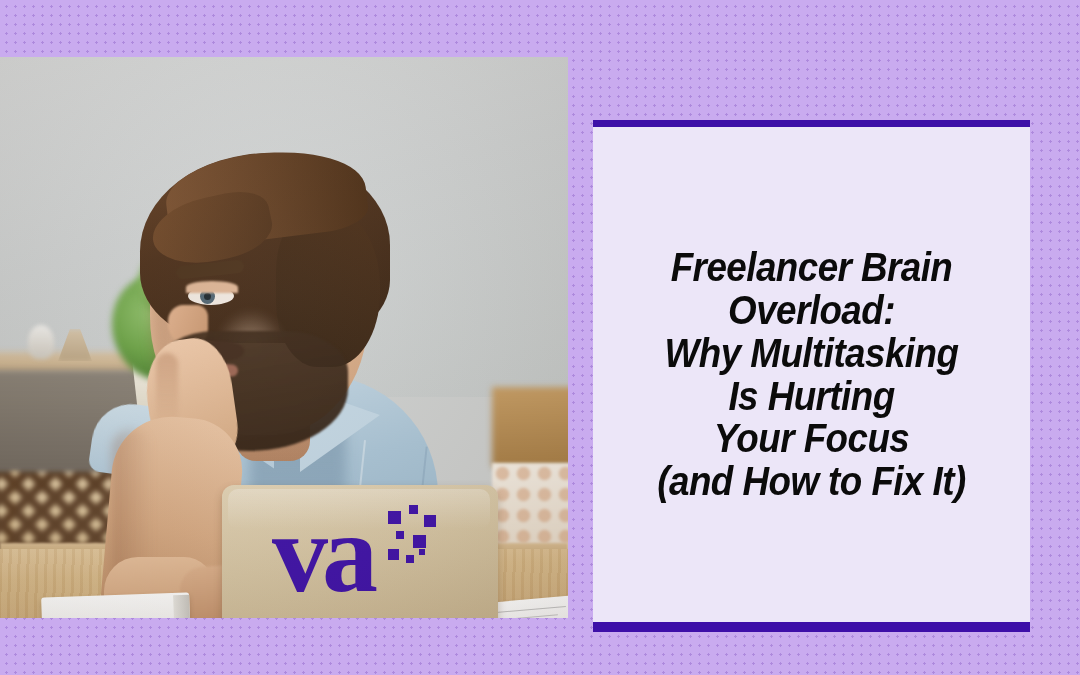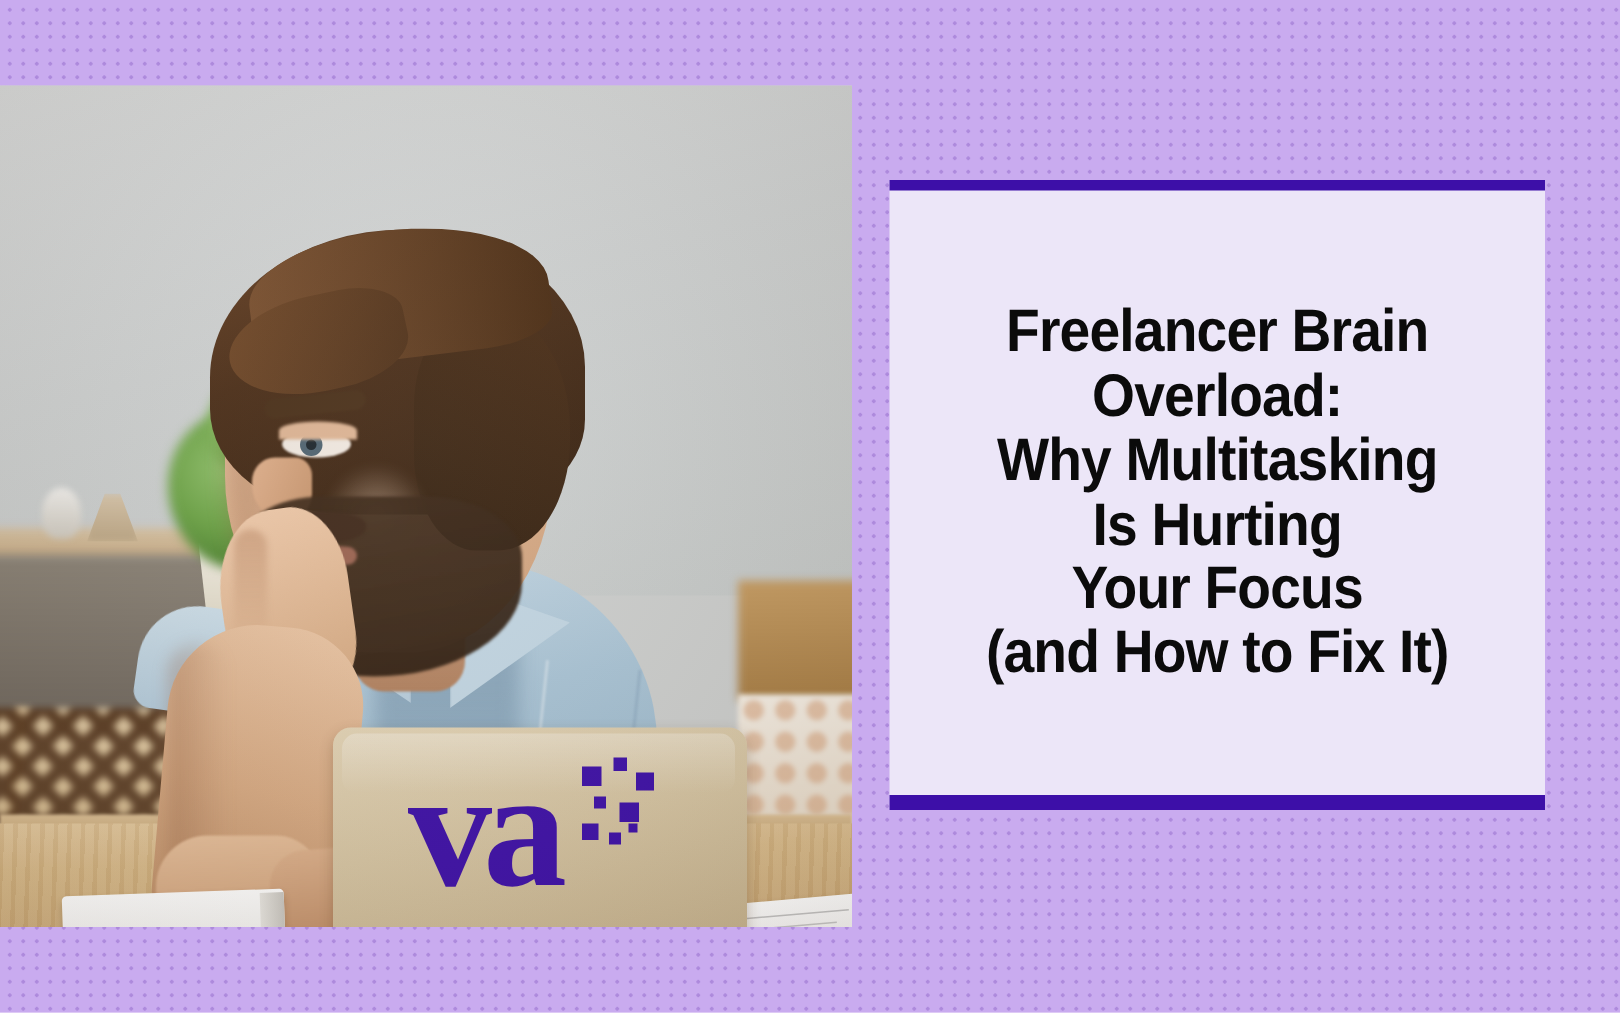--- a/index.html
+++ b/index.html
@@ -368,27 +368,28 @@
   .photo-tone {
     left:0; top:0; width:568px; height:561px;
     background:radial-gradient(ellipse at 50% 42%, rgba(255,255,255,.06), rgba(60,45,30,.10) 95%);
     pointer-events:none;
   }
 
   
   #text-panel {
     position:absolute;
     left:593px; top:120px;
-    width:437px; height:420px;
+    width:437px; height:512px;
     background:#ece6f8;
     border-top:7px solid #3d0fa8;
     border-bottom:10px solid #3d0fa8;
     display:flex;
     align-items:center;
     justify-content:flex-start;
+    font-style:italic;
   }
   #headline {
     width:100%;
     text-align:center;
     color:#0b0b0b;
     font-family:"Liberation Sans Narrow","Liberation Sans", sans-serif;
     font-weight:700;
     font-size:40px;
     line-height:1.07;
     letter-spacing:-0.6px;

